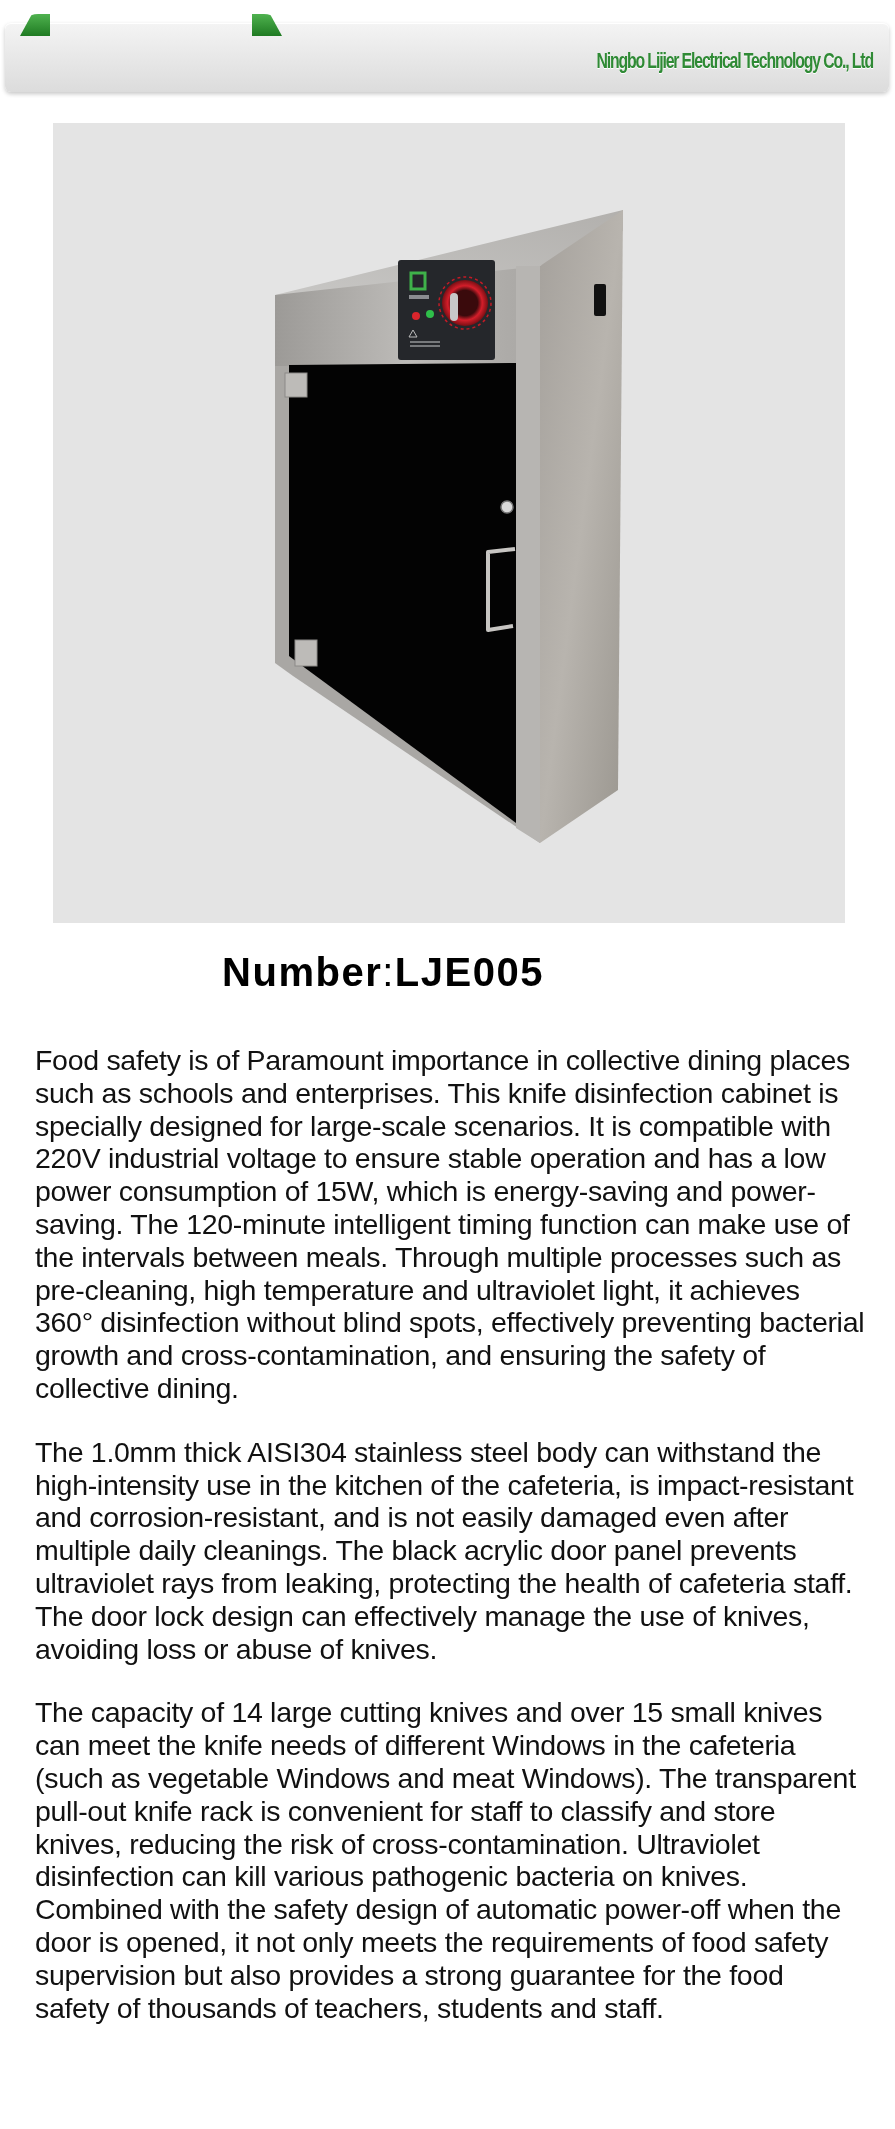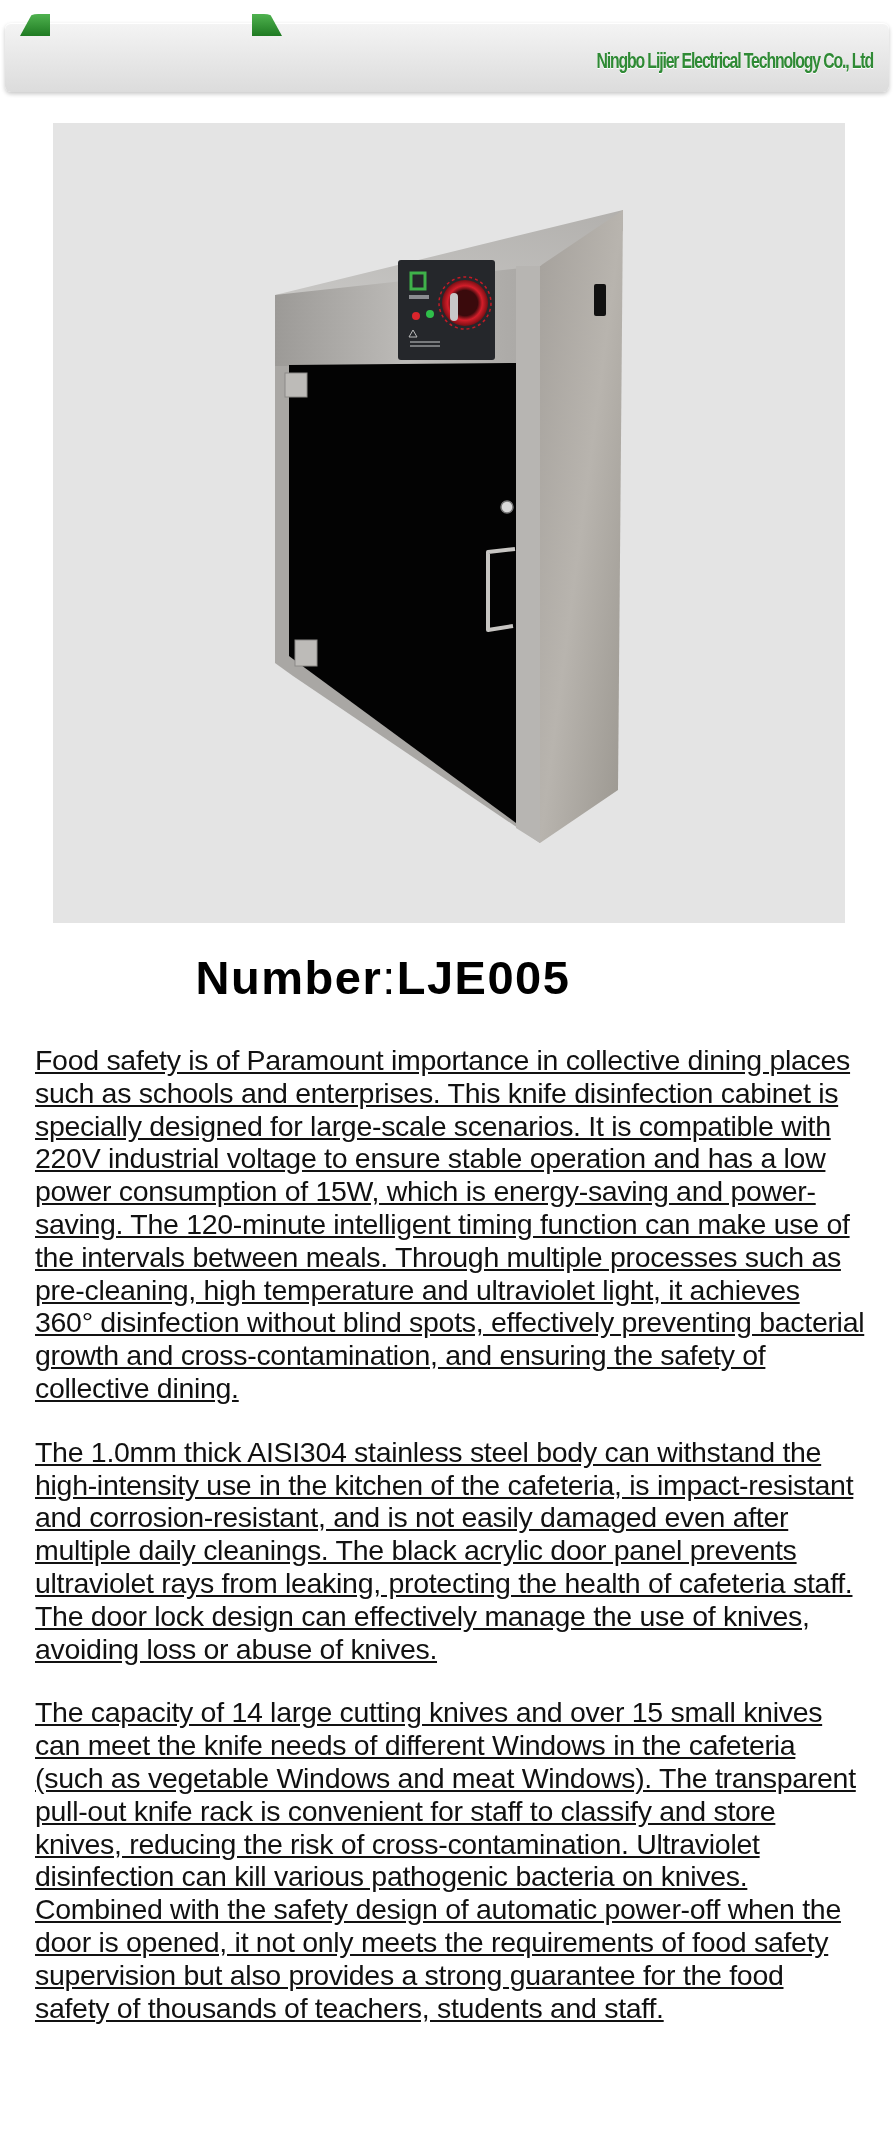--- a/index.html
+++ b/index.html
@@ -31,25 +31,25 @@
     font-size: 22px; letter-spacing: -1.6px; white-space: nowrap;
     transform: scaleX(0.72); transform-origin: right center;
     text-shadow: 0 1px 0 #ffffff; }
 
   
   .photo { position: absolute; left: 53px; top: 123px; width: 792px; height: 800px; background: #e4e4e4; }
   .photo svg { position: absolute; left: 0; top: 0; }
 
   
   .model-title { position: absolute; left: 0; width: 766px; top: 950px; text-align: center;
-    font-size: 47px; font-weight: bold; letter-spacing: 1.5px; color: #000; }
+    font-size: 40px; font-weight: bold; letter-spacing: 1.5px; color: #000; }
   .model-title .colon { font-weight: normal; }
 
   
-  .content { position: absolute; left: 35px; top: 1044px; width: 830px; text-decoration: underline; }
+  .content { position: absolute; left: 35px; top: 1044px; width: 830px; }
   .para { margin: 0 0 31px 0; font-size: 28.5px; line-height: 32.8px; color: #111;
     letter-spacing: -0.3px; }
 </style>
 </head>
 <body>
 
 <div class="header">
   <div class="header-bar"></div>
   <div class="ribbon-fold-left"></div>
   <div class="ribbon-fold-right"></div>

